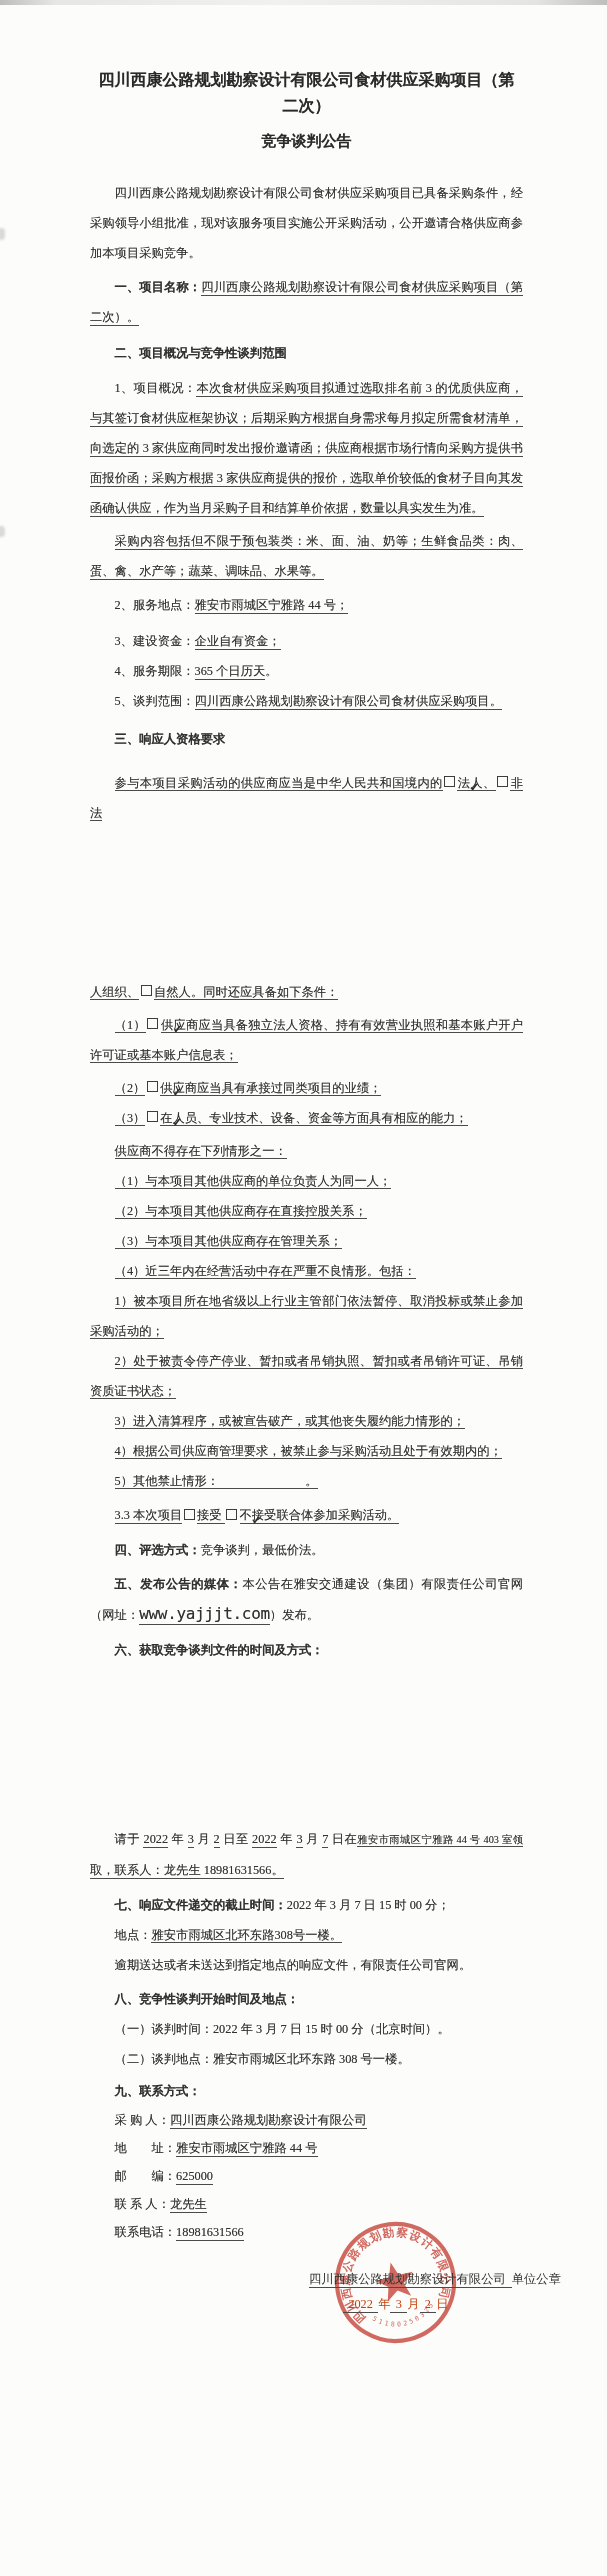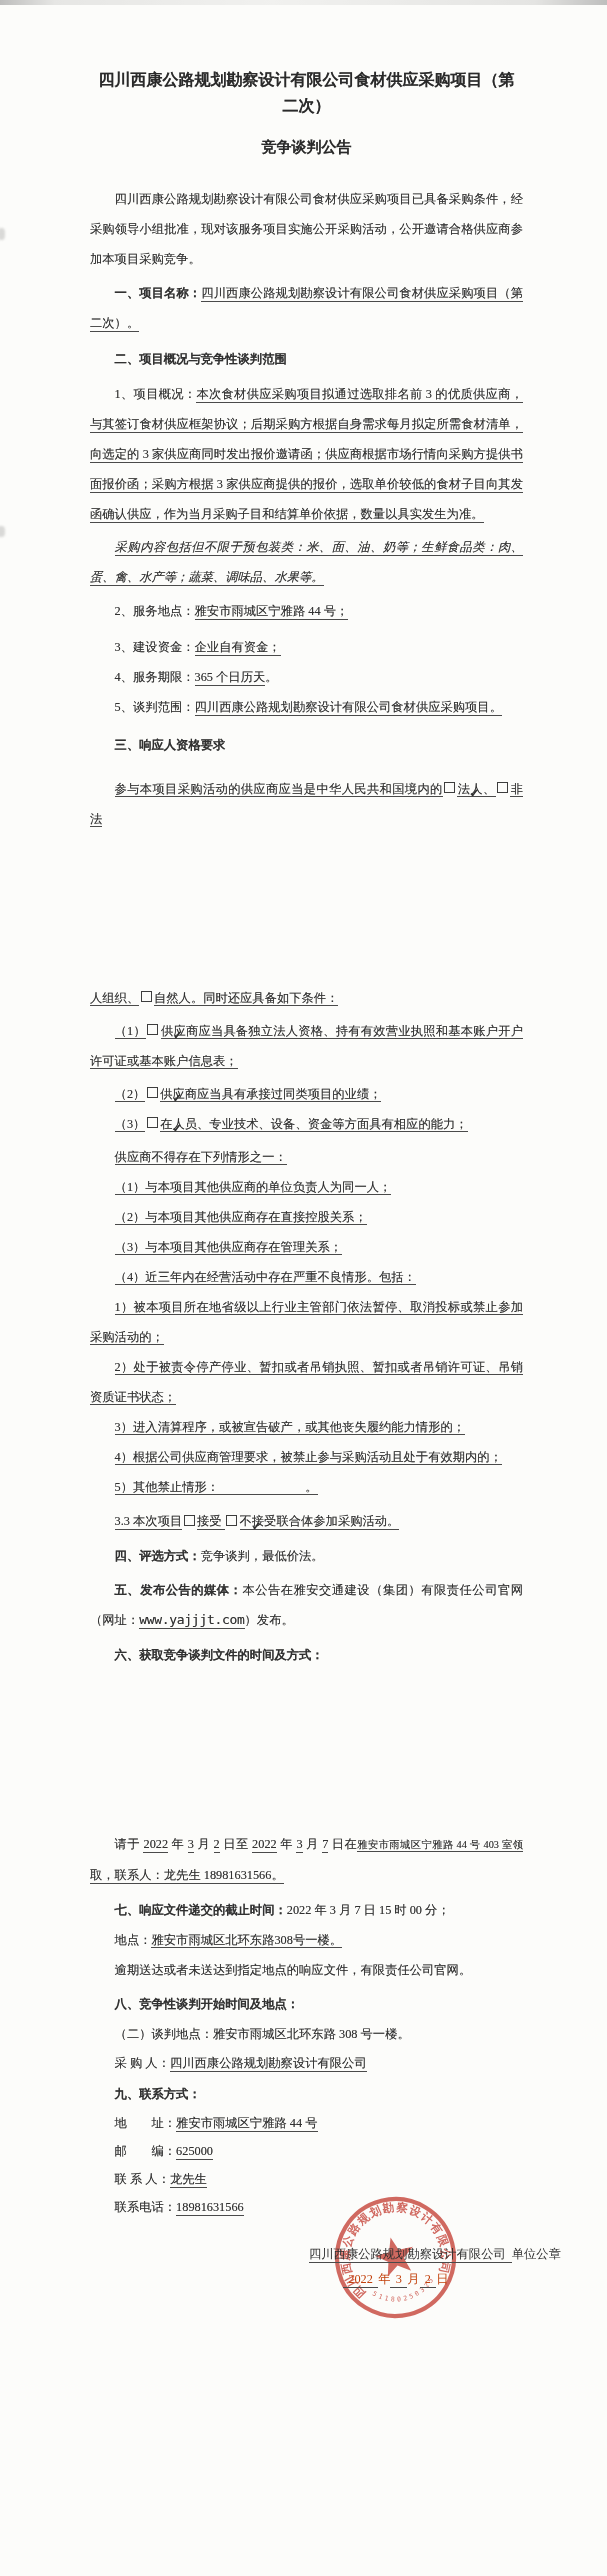--- a/index.html
+++ b/index.html
@@ -11,26 +11,26 @@
   .scan-top{
     position:absolute;top:0;left:0;right:0;height:5.3px;
     background:linear-gradient(90deg,#8a8a8a,#d5d5d3 9%,#e9e9e7 45%,#d2d2d0 88%,#8d8d8d);
     opacity:.55;filter:blur(0.5px);
   }
   .smudge{position:absolute;background:#9a9a98;opacity:.35;border-radius:40%;filter:blur(0.8px);}
   #doc-content{position:absolute;left:90px;top:67px;width:433px;}
   .line{font-size:12.3px;line-height:30px;margin:0;text-align:justify;text-shadow:0 0 0.3px rgba(70,70,70,.55);}
   .line.first{text-indent:2em;}
   .line.title{font-size:16px;font-weight:bold;text-align:center;line-height:26px;text-indent:0;color:#2a2a2a;}
-  .line.subtitle{font-size:15px;font-weight:bold;text-align:center;line-height:26.6px;text-indent:0;margin-top:15px;color:#2a2a2a;}
+  .line.subtitle{font-size:15px;font-weight:bold;text-align:center;line-height:26.6px;text-indent:0;margin-top:9px;color:#2a2a2a;}
   .line.contact{line-height:28px;text-align:left;}
   .b{font-weight:bold;}
   .u{border-bottom:1.1px solid #4a4a4a;padding-bottom:0.8px;}
   .small{font-size:10.3px;}
-  .mono{font-family:"DejaVu Sans Mono","Liberation Mono",monospace;font-size:13px;letter-spacing:-0.3px;margin-top:16px;}
+  .mono{font-family:"DejaVu Sans Mono","Liberation Mono",monospace;font-size:16px;letter-spacing:-0.3px;margin-top:16px;}
   .cb{
     display:inline-block;width:9px;height:9px;border:1.2px solid #3d3d3d;
     margin:0 2.3px 0 1.5px;vertical-align:-0.8px;position:relative;background:transparent;
   }
   .cb.ck::after{
     content:"\2713";position:absolute;top:-5.3px;left:0px;font-size:11.4px;color:#2f2f2f;font-weight:bold;
   }
   .page-gap{width:100%;}
   .seal-area{position:relative;height:354px;}
   .seal-svg{position:absolute;left:241px;top:-28px;mix-blend-mode:multiply;}
@@ -48,21 +48,21 @@
   <div class="smudge" style="left:-3px;top:526px;width:7.6px;height:10.6px;"></div>
 
   <div id="doc-content">
       <div class="line title"><span class="b">四川西康公路规划勘察设计有限公司食材供应采购项目（第</span></div>
       <div class="line title"><span class="b">二次）</span></div>
       <div class="line subtitle"><span class="b">竞争谈判公告</span></div>
       <div class="line  first" style="margin-top: 23px;"><span class="">四川西康公路规划勘察设计有限公司食材供应采购项目已具备采购条件，经采购领导小组批准，现对该服务项目实施公开采购活动，公开邀请合格供应商参加本项目采购竞争。</span></div>
       <div class="line  first" style="margin-top: 4.6px;"><span class="b">一、项目名称：</span><span class="u">四川西康公路规划勘察设计有限公司食材供应采购项目（第二次）。</span></div>
       <div class="line  first" style="margin-top: 6px;"><span class="b">二、项目概况与竞争性谈判范围</span></div>
       <div class="line  first" style="margin-top: 4.6px;"><span class="">1、项目概况：</span><span class="u">本次食材供应采购项目拟通过选取排名前 3 的优质供应商，与其签订食材供应框架协议；后期采购方根据自身需求每月拟定所需食材清单，向选定的 3 家供应商同时发出报价邀请函；供应商根据市场行情向采购方提供书面报价函；采购方根据 3 家供应商提供的报价，选取单价较低的食材子目向其发函确认供应，作为当月采购子目和结算单价依据，数量以具实发生为准。</span></div>
-      <div class="line  first" style="margin-top: 3px; font-style: italic;"><span class="u">采购内容包括但不限于预包装类：米、面、油、奶等；生鲜食品类：肉、蛋、禽、水产等；蔬菜、调味品、水果等。</span></div>
+      <div class="line  first" style="margin-top: 3px;"><span class="u">采购内容包括但不限于预包装类：米、面、油、奶等；生鲜食品类：肉、蛋、禽、水产等；蔬菜、调味品、水果等。</span></div>
       <div class="line  first" style="margin-top: 4.6px;"><span class="">2、服务地点：</span><span class="u">雅安市雨城区宁雅路 44 号；</span></div>
       <div class="line  first" style="margin-top: 6px;"><span class="">3、建设资金：</span><span class="u">企业自有资金；</span></div>
       <div class="line  first"><span class="">4、服务期限：</span><span class="u">365 个日历天</span><span class="">。</span></div>
       <div class="line  first"><span class="">5、谈判范围：</span><span class="u">四川西康公路规划勘察设计有限公司食材供应采购项目。</span></div>
       <div class="line  first" style="margin-top: 7.6px;"><span class="b">三、响应人资格要求</span></div>
       <div class="line  first" style="margin-top: 13.7px; font-family: Liberation Serif, serif;"><span class="u">参与本项目采购活动的供应商应当是中华人民共和国境内的</span><span class="cb ck"></span><span class="u">法人、</span><span class="cb"></span><span class="u">非法</span></div>
       <div class="page-gap" style="height: 149px;"></div>
       <div class="line"><span class="u">人组织、</span><span class="cb"></span><span class="u">自然人。同时还应具备如下条件：</span></div>
       <div class="line  first" style="margin-top: 3px;"><span class="u">（1）</span><span class="cb ck"></span><span class="u">供应商应当具备独立法人资格、持有有效营业执照和基本账户开户许可证或基本账户信息表；</span></div>
       <div class="line  first" style="margin-top: 3px;"><span class="u">（2）</span><span class="cb ck"></span><span class="u">供应商应当具有承接过同类项目的业绩；</span></div>
@@ -80,23 +80,24 @@
       <div class="line  first" style="margin-top: 4.6px;"><span class="u">3.3 本次项目</span><span class="cb"></span><span class="u">接受 </span><span class="cb ck"></span><span class="u">不接受联合体参加采购活动。</span></div>
       <div class="line  first" style="margin-top: 4.6px;"><span class="b">四、评选方式：</span><span class="">竞争谈判，最低价法。</span></div>
       <div class="line  first" style="margin-top: 4.6px;"><span class="b">五、发布公告的媒体：</span><span class="">本公告在雅安交通建设（集团）有限责任公司官网（网址：</span><span class="u mono">www.yajjjt.com</span><span class="">）发布。</span></div>
       <div class="line  first" style="margin-top: 4.6px;"><span class="b">六、获取竞争谈判文件的时间及方式：</span></div>
       <div class="page-gap" style="height: 159px;"></div>
       <div class="line  first"><span class="">请于 </span><span class="u">2022</span><span class=""> 年 </span><span class="u">3</span><span class=""> 月 </span><span class="u">2</span><span class=""> 日至 </span><span class="u">2022</span><span class=""> 年 </span><span class="u">3</span><span class=""> 月 </span><span class="u">7</span><span class=""> 日在</span><span class="u small">雅安市雨城区宁雅路 44 号 403 室领</span><span class="u">取，联系人：龙先生 18981631566。</span></div>
       <div class="line  first" style="margin-top: 4.6px;"><span class="b">七、响应文件递交的截止时间：</span><span class="">2022 年 3 月 7 日 15 时 00 分；</span></div>
       <div class="line  first"><span class="">地点：</span><span class="u">雅安市雨城区北环东路308号一楼。</span></div>
       <div class="line  first"><span class="">逾期送达或者未送达到指定地点的响应文件，有限责任公司官网。</span></div>
       <div class="line  first" style="margin-top: 4.6px;"><span class="b">八、竞争性谈判开始时间及地点：</span></div>
+      <div class="line  first"><span class="">（一）谈判时间：2022 年 3 月 7 日 15 时 00 分（北京时间）。</span></div>
       <div class="line  first"><span class="">（二）谈判地点：雅安市雨城区北环东路 308 号一楼。</span></div>
+      <div class="line  first" style="margin-top: 1.5px;"><span class="b">九、联系方式：</span></div>
       <div class="line contact first"><span class="">采 购 人：</span><span class="u">四川西康公路规划勘察设计有限公司</span></div>
-      <div class="line  first" style="margin-top: 1.5px;"><span class="b">九、联系方式：</span></div>
       <div class="line contact first"><span class="">地　　址：</span><span class="u">雅安市雨城区宁雅路 44 号</span></div>
       <div class="line contact first"><span class="">邮　　编：</span><span class="u">625000</span></div>
       <div class="line contact first"><span class="">联 系 人：</span><span class="u">龙先生</span></div>
       <div class="line contact first"><span class="">联系电话：</span><span class="u">18981631566</span></div>
     <div class="seal-area">
       <svg class="seal-svg" width="129" height="129" viewBox="0 0 170 170">
         <g transform="rotate(-14 85 85)" opacity="0.8">
           <circle cx="85" cy="85" r="77" fill="none" stroke="#c9453b" stroke-width="5.5"></circle>
           <path d="M85,58 L91.47,76.1 L110.68,76.66 L95.46,88.4 L100.87,106.84 L85,96 L69.13,106.84 L74.54,88.4 L59.32,76.66 L78.53,76.1 Z" fill="#c9453b"></path>
           <path id="seal-arc-top" d="M38.3,124.2 A61,61 0 1 1 131.7,124.2" fill="none"></path>

